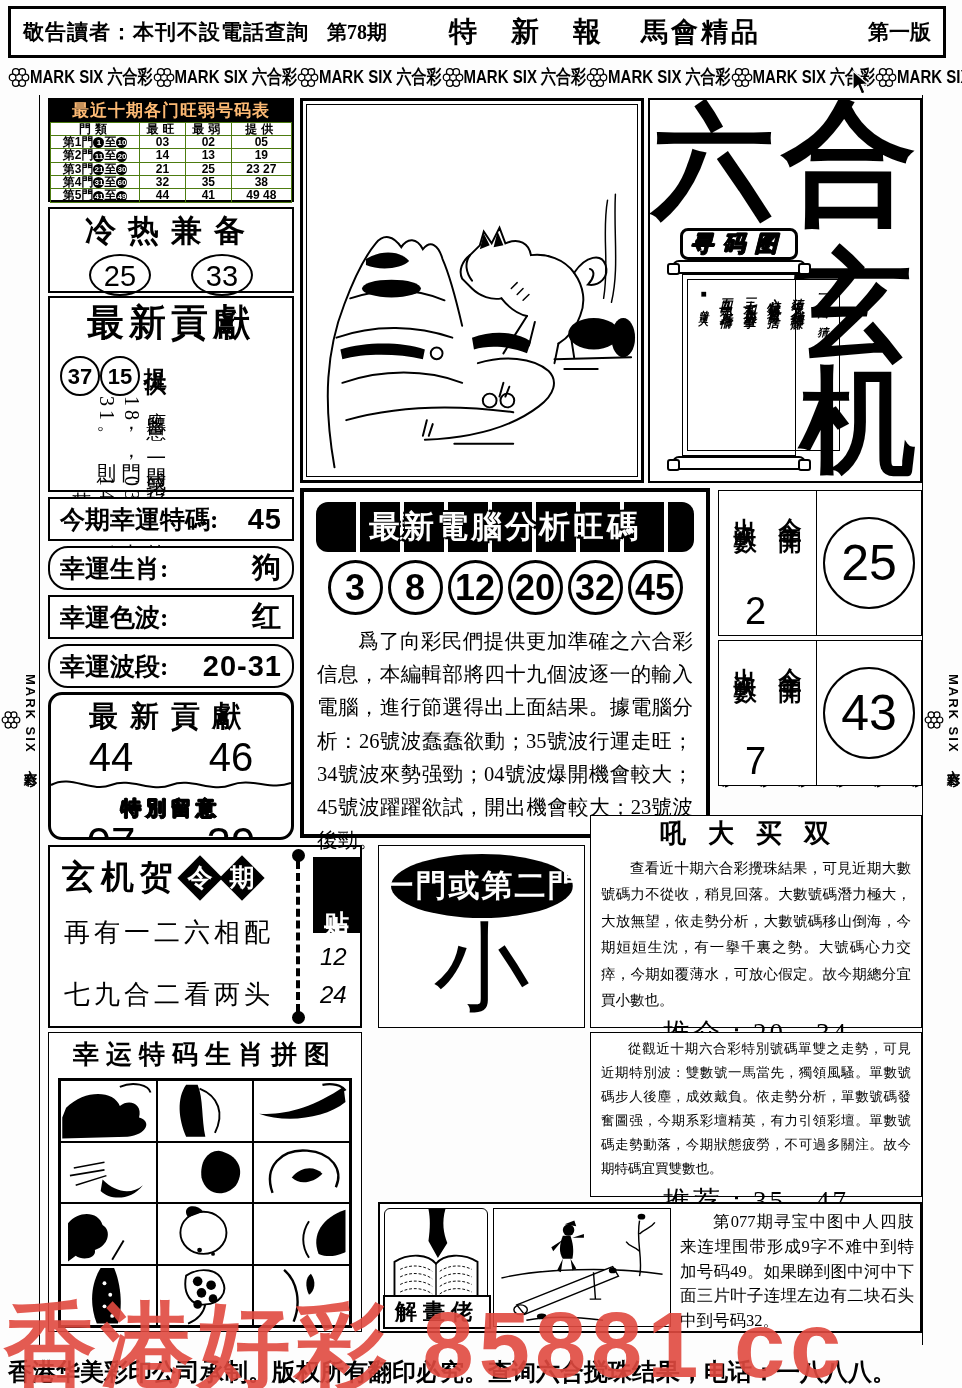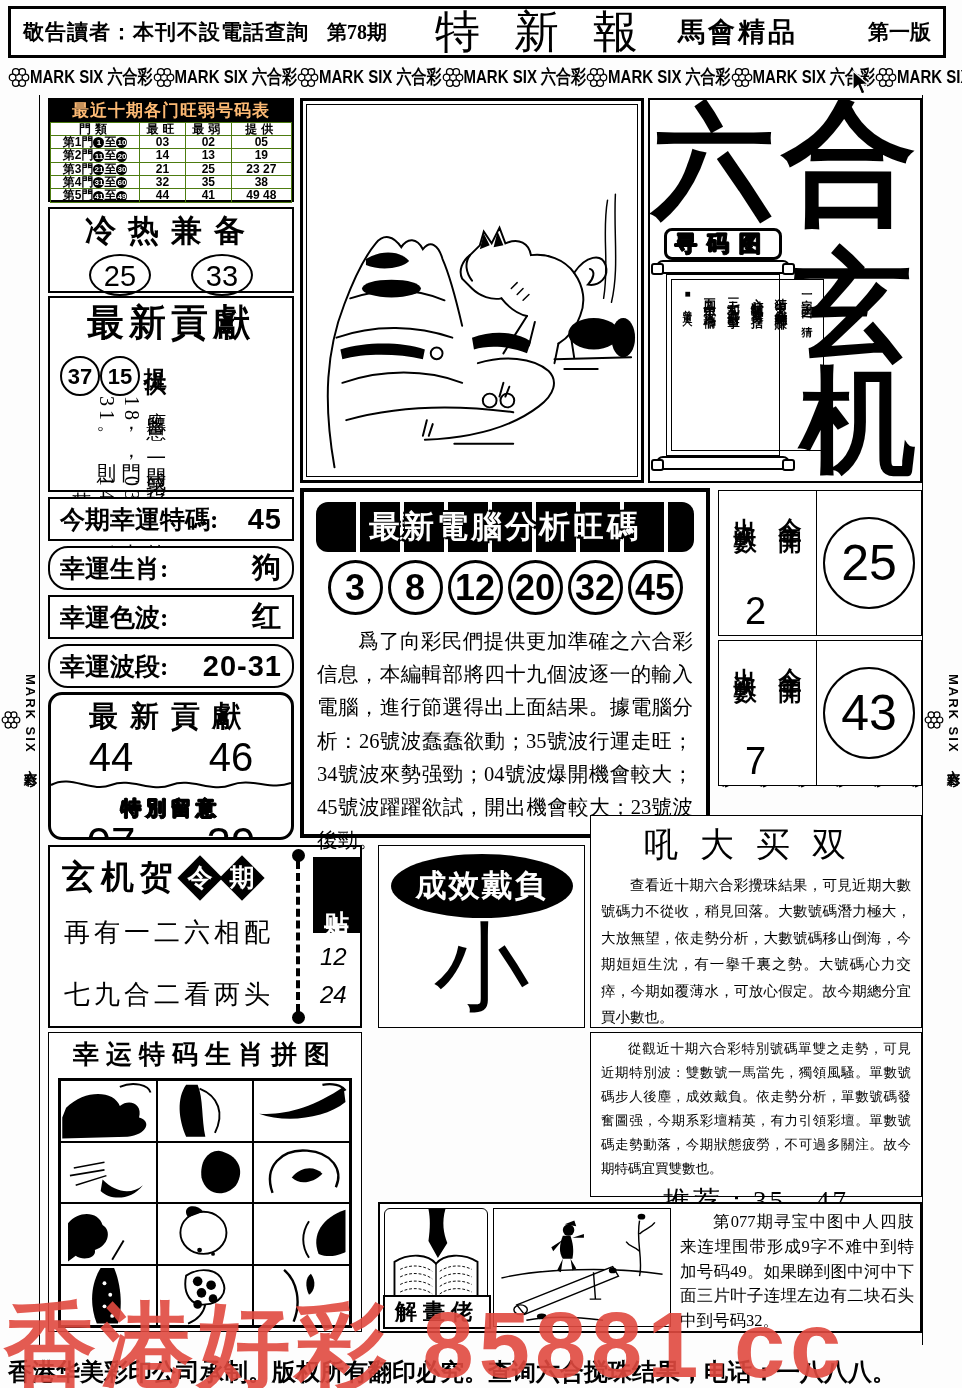--- a/index.html
+++ b/index.html
@@ -3,21 +3,21 @@
 <meta charset="utf-8">
 <style>
 * { margin:0; padding:0; box-sizing:border-box; }
 body { background:#888; font-family:"Liberation Serif","DejaVu Serif",serif; }
 #page { position:relative; width:962px; height:1388px; background:#fdfdfd; margin:0 auto; overflow:hidden; color:#000; }
 
 
 #masthead { position:absolute; left:8px; top:6px; width:938px; height:52px; border:3px solid #000; display:flex; align-items:center; padding:0 12px; background:#fff; }
 #masthead .notice { font-size:21px; font-weight:bold; letter-spacing:1px; }
 #masthead .issue { font-size:20px; font-weight:bold; margin-left:18px; }
-#masthead .paper-title { font-size:45px; font-weight:normal; letter-spacing:34px; margin-left:48px; white-space:nowrap; }
+#masthead .paper-title { font-size:28px; font-weight:bold; letter-spacing:34px; margin-left:62px; white-space:nowrap; }
 #masthead .subtitle { font-size:27px; font-weight:bold; letter-spacing:3px; margin-left:6px; }
 #masthead .edition { font-size:21px; font-weight:bold; margin-left:auto; }
 
 
 #brand-strip { position:absolute; left:8px; top:62px; width:946px; height:30px; display:flex; align-items:center; justify-content:space-between; font-family:"Liberation Sans","DejaVu Sans",sans-serif; }
 #brand-strip .bs-label { font-size:15px; font-weight:bold; white-space:nowrap; transform:scaleY(1.25); }
 .flower { width:22px; height:23px; flex:0 0 auto; }
 
 
 .side-strip { position:absolute; top:95px; height:1250px; width:40px; writing-mode:vertical-rl; text-orientation:mixed; display:flex; flex-direction:column; align-items:center; justify-content:space-around; font-family:"Liberation Sans","DejaVu Sans",sans-serif; }
@@ -91,21 +91,21 @@
 
 #computer-box { left:300px; top:488px; width:410px; height:350px; border:4px solid #000; }
 #cp-banner { margin:10px auto 8px; width:378px; height:50px; border-radius:12px; background:repeating-linear-gradient(90deg,#000 0 40px,#fff 40px 44px); color:#fff; font-size:31px; font-weight:bold; letter-spacing:3px; text-align:center; line-height:50px; font-family:"Liberation Sans","DejaVu Sans",sans-serif; text-shadow:2px 2px 0 #000,-2px -2px 0 #000,2px -2px 0 #000,-2px 2px 0 #000; white-space:nowrap; }
 #cp-circles { display:flex; justify-content:center; gap:5px; }
 .big-circle { width:55px; height:55px; border:3px solid #000; border-radius:50%; font-size:36px; font-weight:bold; display:flex; align-items:center; justify-content:center; font-family:"Liberation Sans","DejaVu Sans",sans-serif; }
 #cp-para { padding:10px 13px 0; font-size:20.5px; line-height:1.62; text-align:justify; text-indent:2em; }
 
 
 #hexagram { left:648px; top:98px; width:274px; height:385px; border:2px solid #000; overflow:hidden; }
 .hx-char { position:absolute; font-weight:bold; line-height:1; font-family:"Liberation Serif","DejaVu Serif",serif; }
-#hx-scroll { position:absolute; left:4px; top:128px; width:138px; height:324px; }
+#hx-scroll { position:absolute; left:20px; top:128px; width:138px; height:324px;font-style:italic; }
 #hx-label { width:118px; height:32px; margin:0 auto; border:3.5px solid #000; border-radius:8px; background:#fff; font-size:22px; font-weight:bold; letter-spacing:10px; text-align:center; line-height:26px; position:relative; z-index:2; white-space:nowrap; }
 .roller { position:relative; height:14px; margin:0 2px; border:2px solid #000; border-radius:7px; background:#fff; }
 .roller::before, .roller::after { content:""; position:absolute; top:1px; width:9px; height:8px; border:2px solid #000; border-radius:3px; background:#fff; }
 .roller::before { left:-7px; } .roller::after { right:-7px; }
 #hx-body { margin:0 12px; border:1px solid #000; padding:4px; height:182px; }
 #hx-inner { border:1px solid #000; height:100%; writing-mode:vertical-rl; padding:8px 6px; font-size:12.5px; font-weight:bold; letter-spacing:3px; line-height:1.9; }
 #hx-inner .sc-col { display:block; }
 #hx-inner .sc-col.first { font-size:11px; margin-left:4px; }
 #hx-inner .sc-sign { font-size:10px; }
 
@@ -113,21 +113,21 @@
 .count-cell { position:absolute; left:718px; width:204px; height:146px; border:1.5px solid #000; display:flex; background:#fff; }
 .count-left { width:98px; border-right:1.5px solid #000; position:relative; padding-top:8px; }
 .count-labels { display:flex; flex-direction:row-reverse; justify-content:center; gap:14px; }
 .count-labels span { writing-mode:vertical-rl; font-size:23px; font-weight:bold; letter-spacing:7px; }
 .count-num { position:absolute; bottom:2px; left:0; right:24px; text-align:center; font-size:38px; font-family:"Liberation Sans","DejaVu Sans",sans-serif; }
 .count-right { flex:1; display:flex; align-items:center; justify-content:center; }
 .count-circle { width:92px; height:92px; border:2.5px solid #000; border-radius:50%; display:flex; align-items:center; justify-content:center; font-size:50px; font-family:"Liberation Sans","DejaVu Sans",sans-serif; }
 
 
 #roar { left:590px; top:815px; width:332px; height:213px; border:1.5px solid #000; }
-#roar .ro-title { font-size:34px; letter-spacing:22px; text-align:center; margin-top:6px; font-weight:400; white-space:nowrap; }
+#roar .ro-title { font-size:26px; letter-spacing:22px; text-align:center; font-weight:700; white-space:nowrap; }
 .small-para { font-size:14.5px; line-height:1.82; padding:4px 10px 0; text-align:justify; text-indent:2em; }
 .recommend { font-size:27px; text-align:center; letter-spacing:3px; margin-top:2px; }
 
 #total-open { left:378px; top:845px; width:207px; height:183px; border:1.5px solid #000; text-align:center; }
 .black-oval { margin:8px auto 2px; background:#000; border-radius:50%; color:#fff; font-weight:bold; display:flex; align-items:center; justify-content:center; font-family:"Liberation Sans","DejaVu Sans",sans-serif; white-space:nowrap; }
 #total-open .black-oval { width:182px; height:64px; font-size:31px; letter-spacing:2px; }
 #total-open .to-result { font-size:96px; line-height:1.0; font-weight:500; }
 
 #special-open { left:378px; top:1032px; width:207px; height:165px; border:1.5px solid #000; }
 #special-open .black-oval { width:192px; height:60px; font-size:30px; margin-top:5px; letter-spacing:1px; }
@@ -540,21 +540,21 @@
     </div>
   </div>
 
   <div id="roar" class="box">
     <div class="ro-title">吼大买双</div>
     <div class="small-para">查看近十期六合彩攪珠結果，可見近期大數號碼力不從收，稍見回落。大數號碼潛力極大，大放無望，依走勢分析，大數號碼移山倒海，今期姮姮生沈，有一擧千裏之勢。大號碼心力交瘁，今期如覆薄水，可放心假定。故今期總分宜買小數也。</div>
     <div class="recommend">推介：20、34</div>
   </div>
 
   <div id="total-open" class="box">
-    <div class="black-oval">成效戴負</div>
+    <div class="black-oval">一門或第二門</div>
     <div class="to-result">小</div>
   </div>
 
 
   <div id="odd-even" class="box">
     <div class="small-para">從觀近十期六合彩特別號碼單雙之走勢，可見近期特別波：雙數號一馬當先，獨領風騷。單數號碼步人後塵，成效戴負。依走勢分析，單數號碼發奮圖强，今期系彩壇精英，有力引領彩壇。單數號碼走勢動落，今期狀態疲勞，不可過多關注。故今期特碼宜買雙數也。</div>
     <div class="recommend">推荐：35、47</div>
   </div>
 
   <div id="treasure" class="box">

